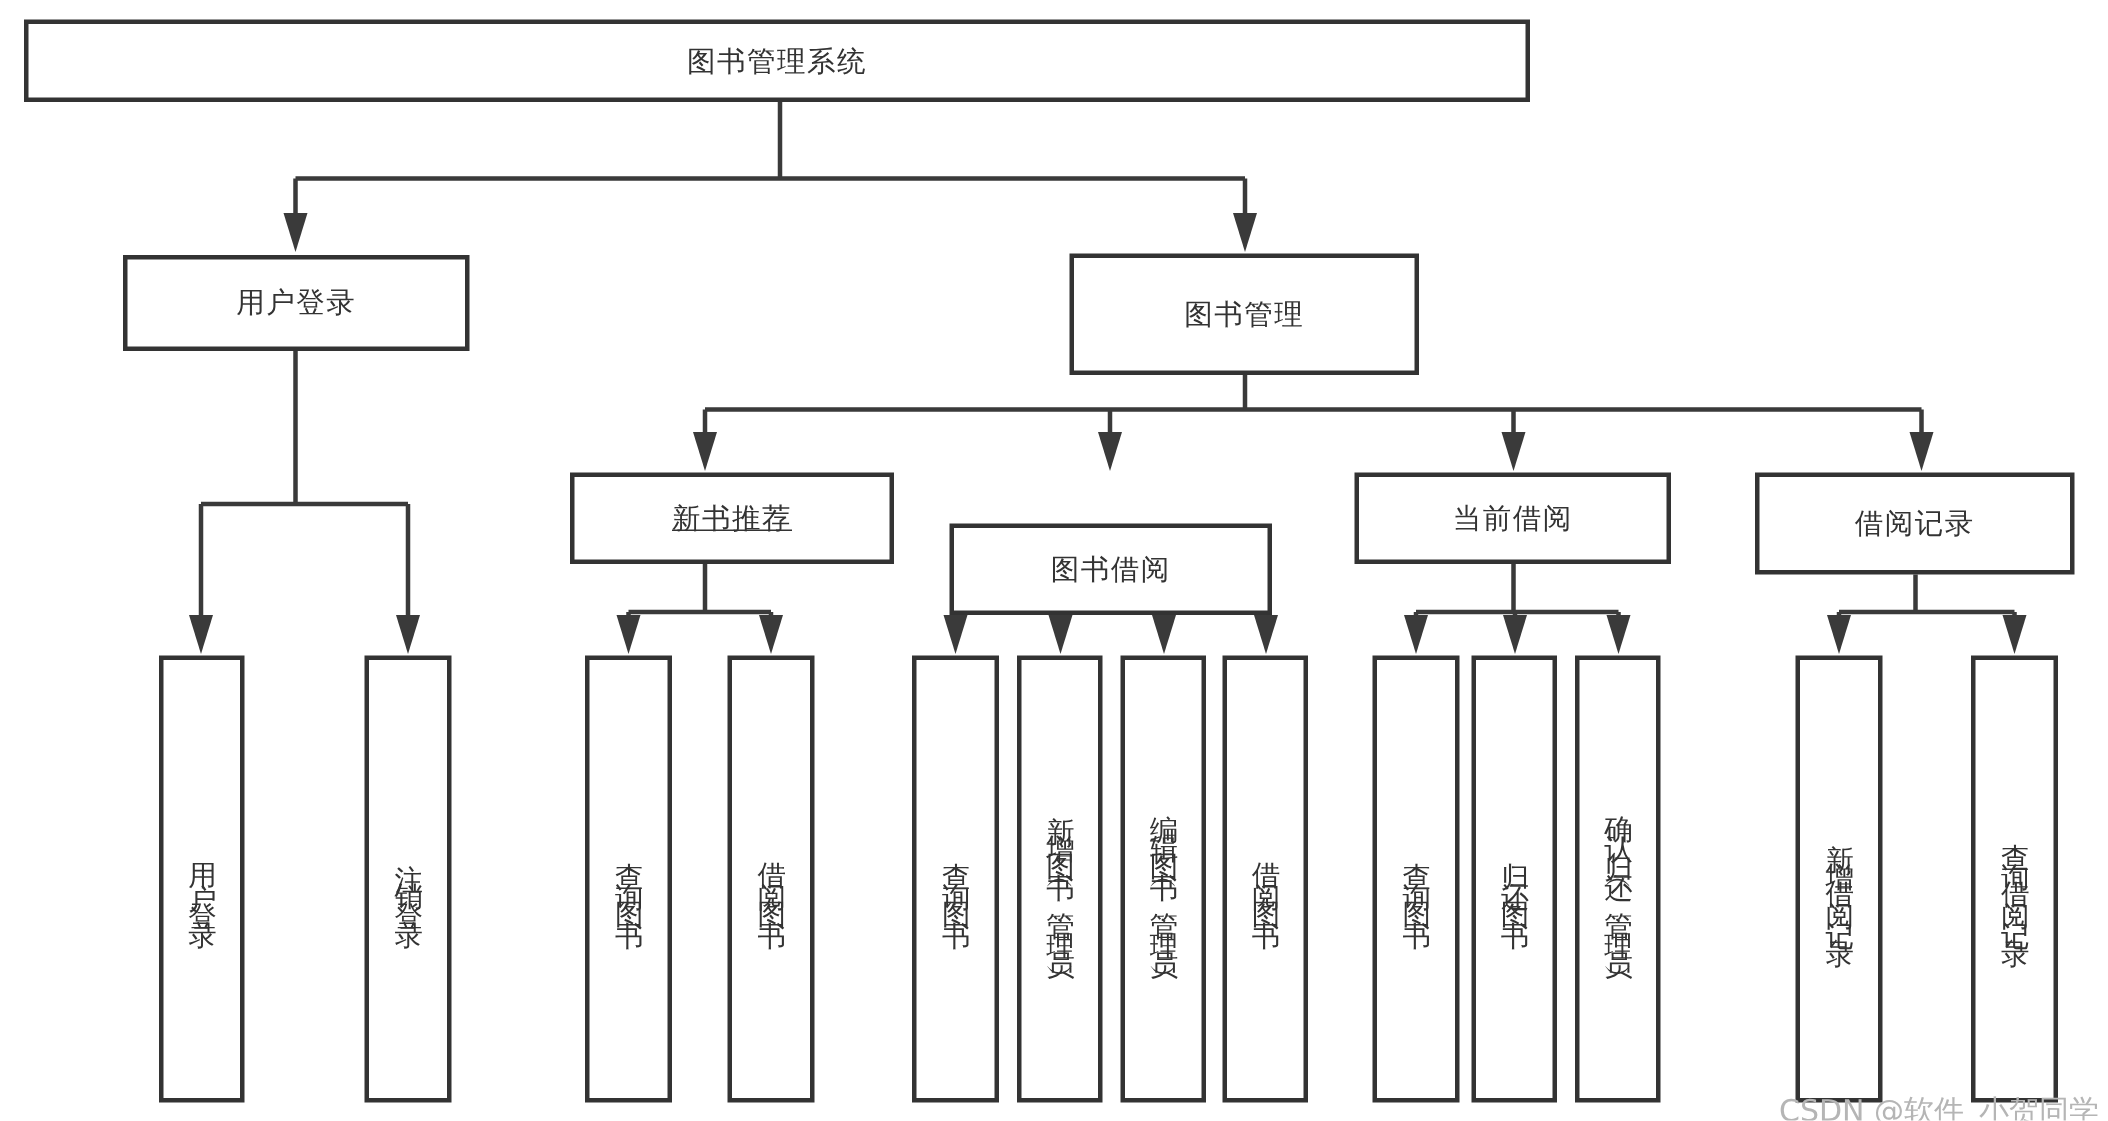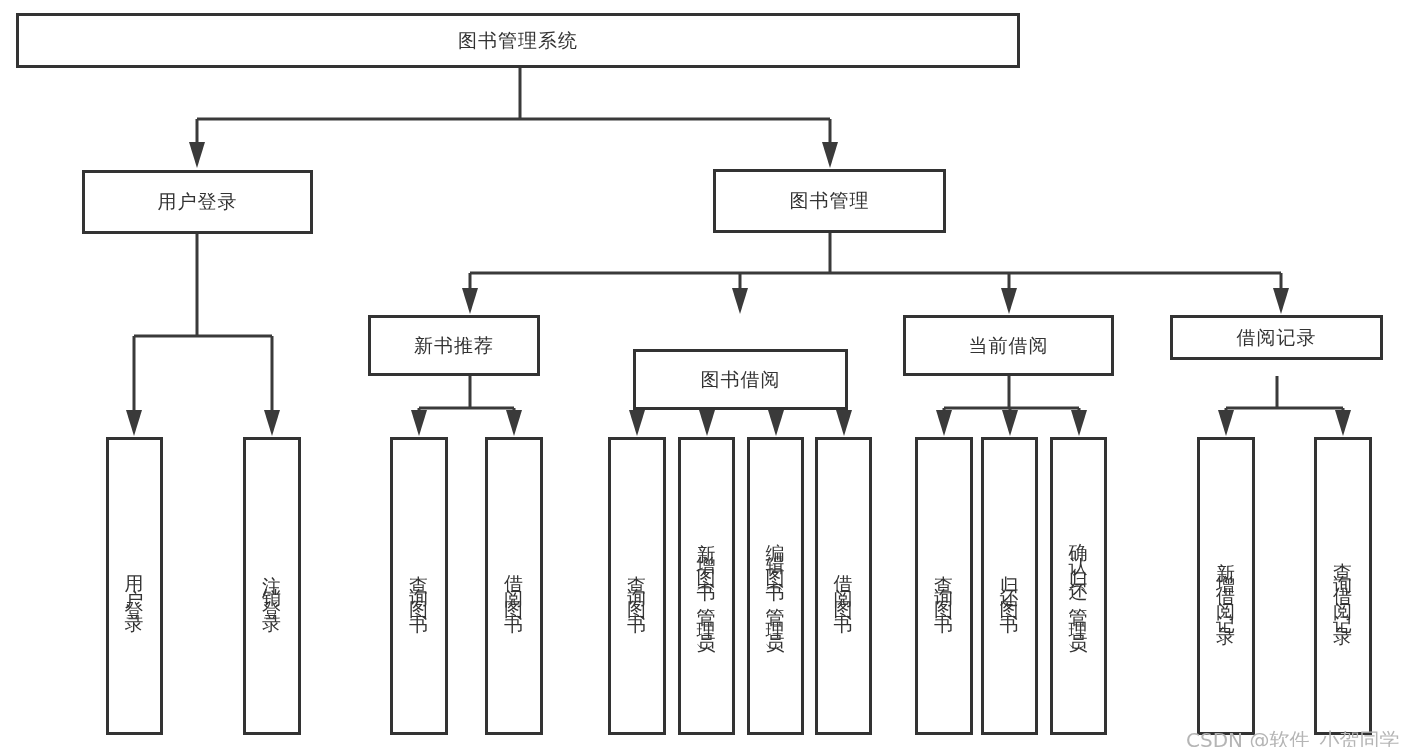--- a/index.html
+++ b/index.html
@@ -78,34 +78,34 @@
     </g>
   </svg>
 
   <div class="box h" style="left:16px;top:13px;width:1004px;height:55px;">
     <span>图书管理系统</span>
   </div>
 
   <div class="box h" style="left:82px;top:170px;width:231px;height:64px;">
     <span>用户登录</span>
   </div>
-  <div class="box h" style="left:713px;top:169px;width:233px;height:64px;">
+  <div class="box h" style="left:713px;top:169px;width:233px;height:81px;">
     <span>图书管理</span>
   </div>
 
-  <div class="box h" style="left:368px;top:315px;width:172px;height:61px;">
+  <div class="box h" style="left:380px;top:315px;width:216px;height:61px;text-decoration:underline;">
     <span>新书推荐</span>
   </div>
   <div class="box h" style="left:633px;top:315px;width:215px;height:61px;margin-top:34px;">
     <span>图书借阅</span>
   </div>
   <div class="box h" style="left:903px;top:315px;width:211px;height:61px;font-family:Liberation Mono, monospace;">
     <span>当前借阅</span>
   </div>
-  <div class="box h" style="left:1170px;top:315px;width:213px;height:45px;">
+  <div class="box h" style="left:1170px;top:315px;width:213px;height:68px;">
     <span>借阅记录</span>
   </div>
 
   <div class="box v" style="left:106px;top:437px;width:57px;height:298px;">
     <span>用户登录</span>
   </div>
   <div class="box v" style="left:243px;top:437px;width:58px;height:298px;">
     <span>注销登录</span>
   </div>
 

